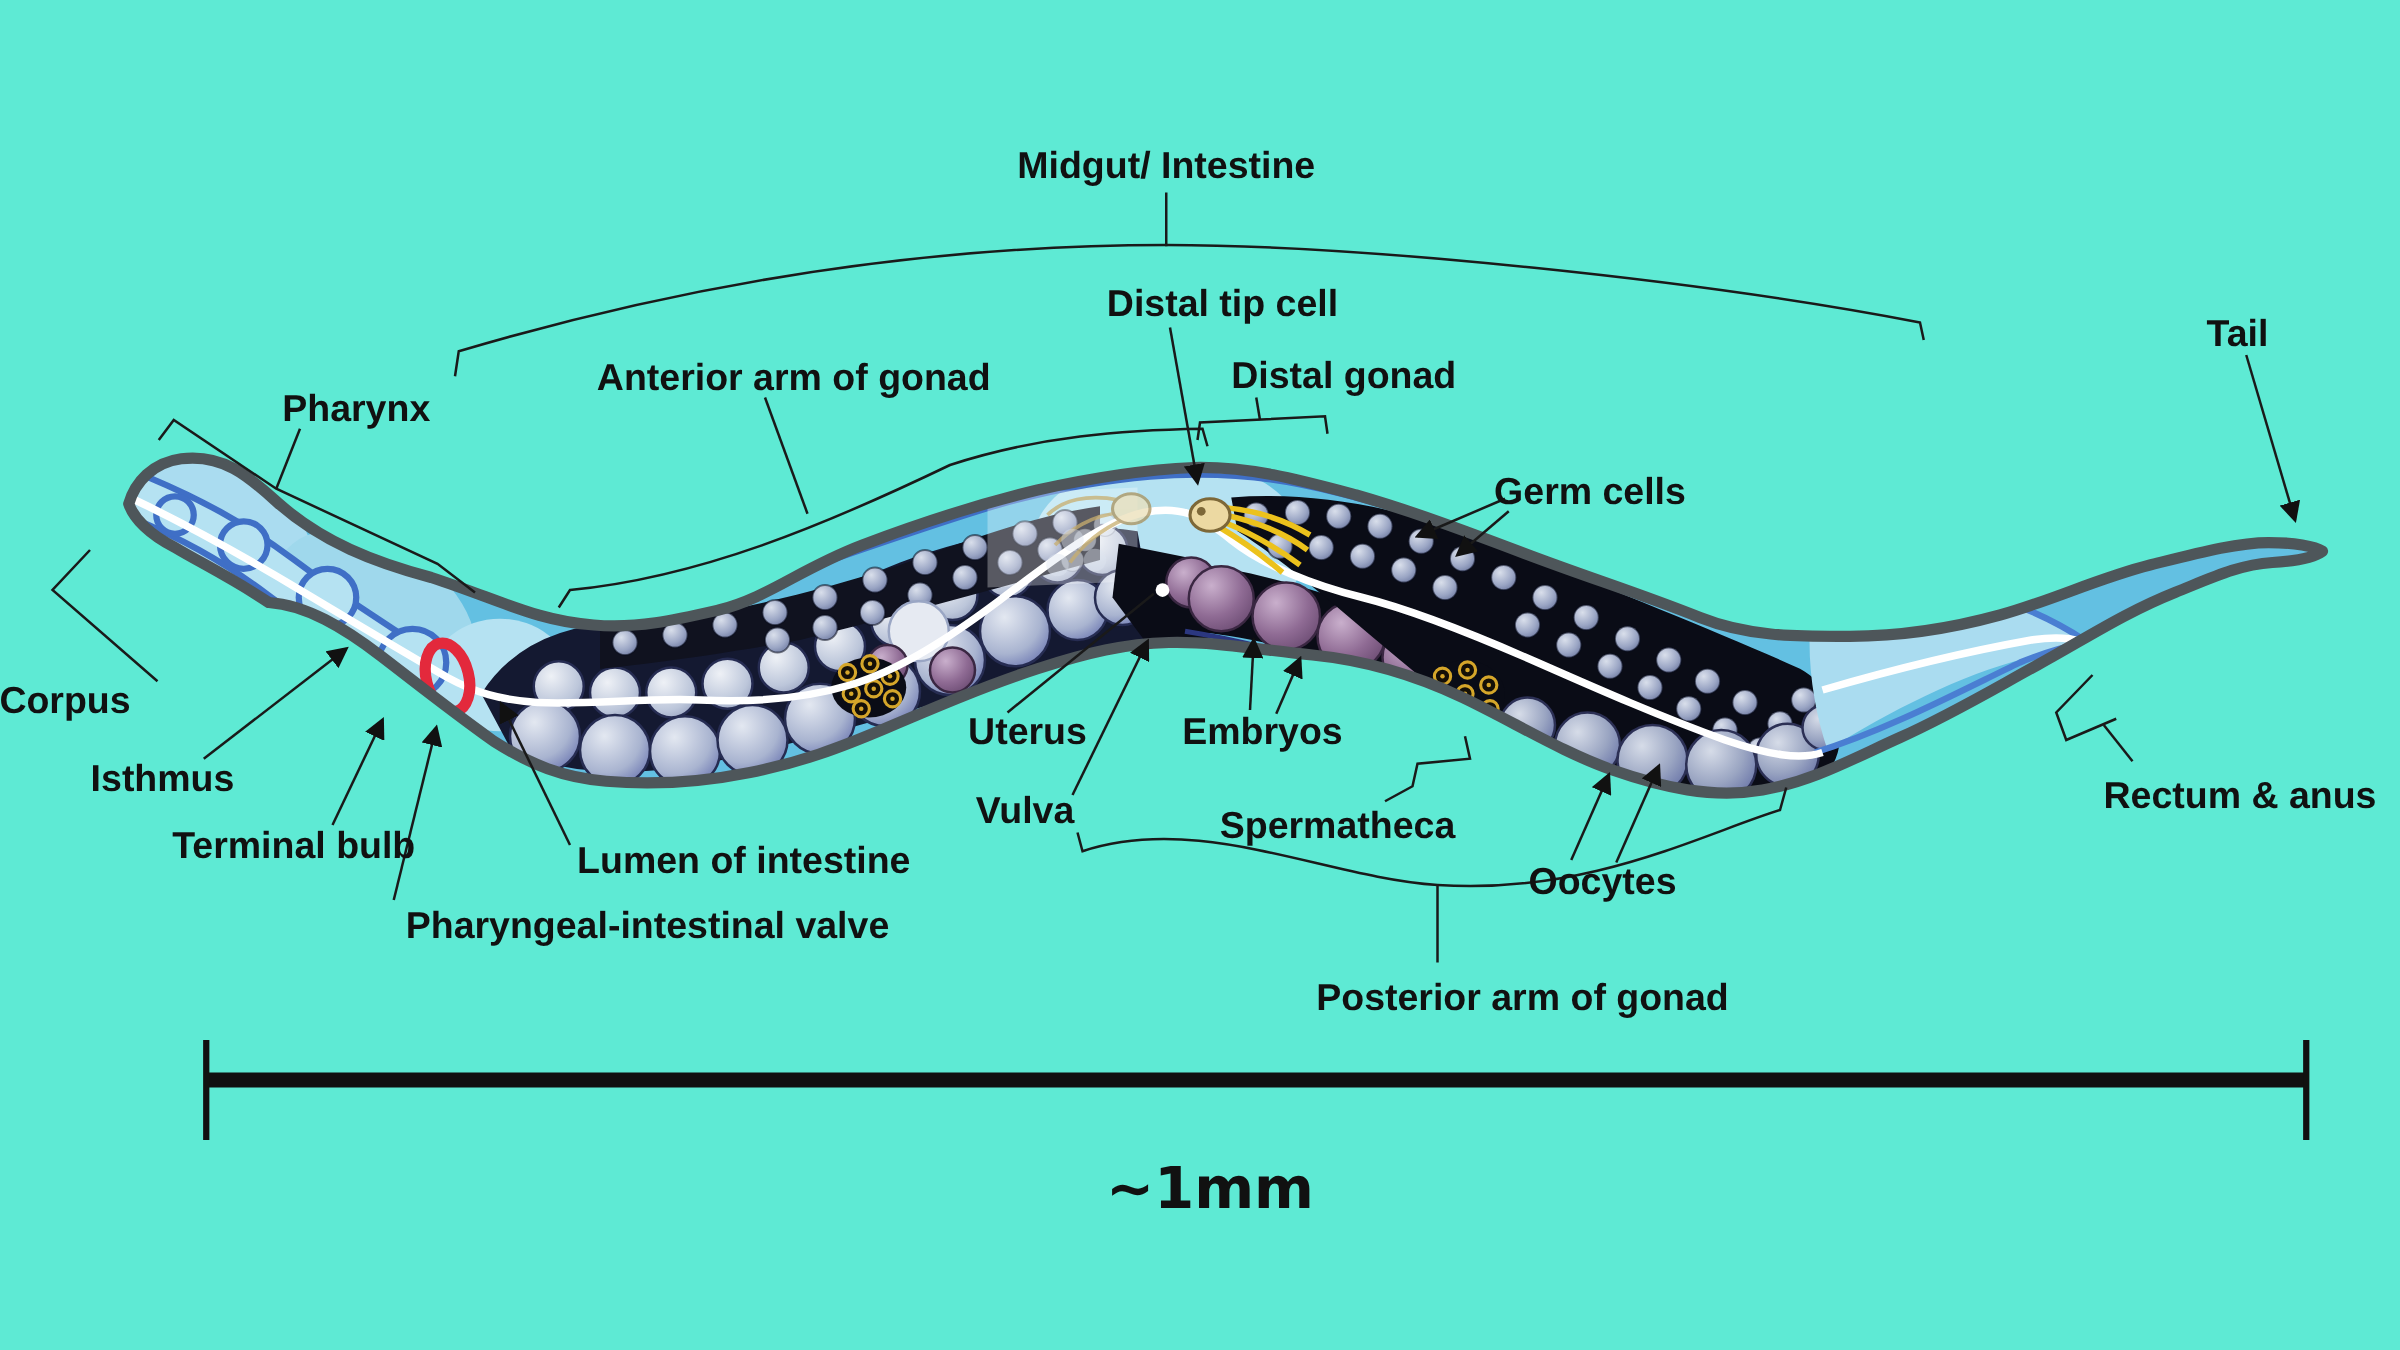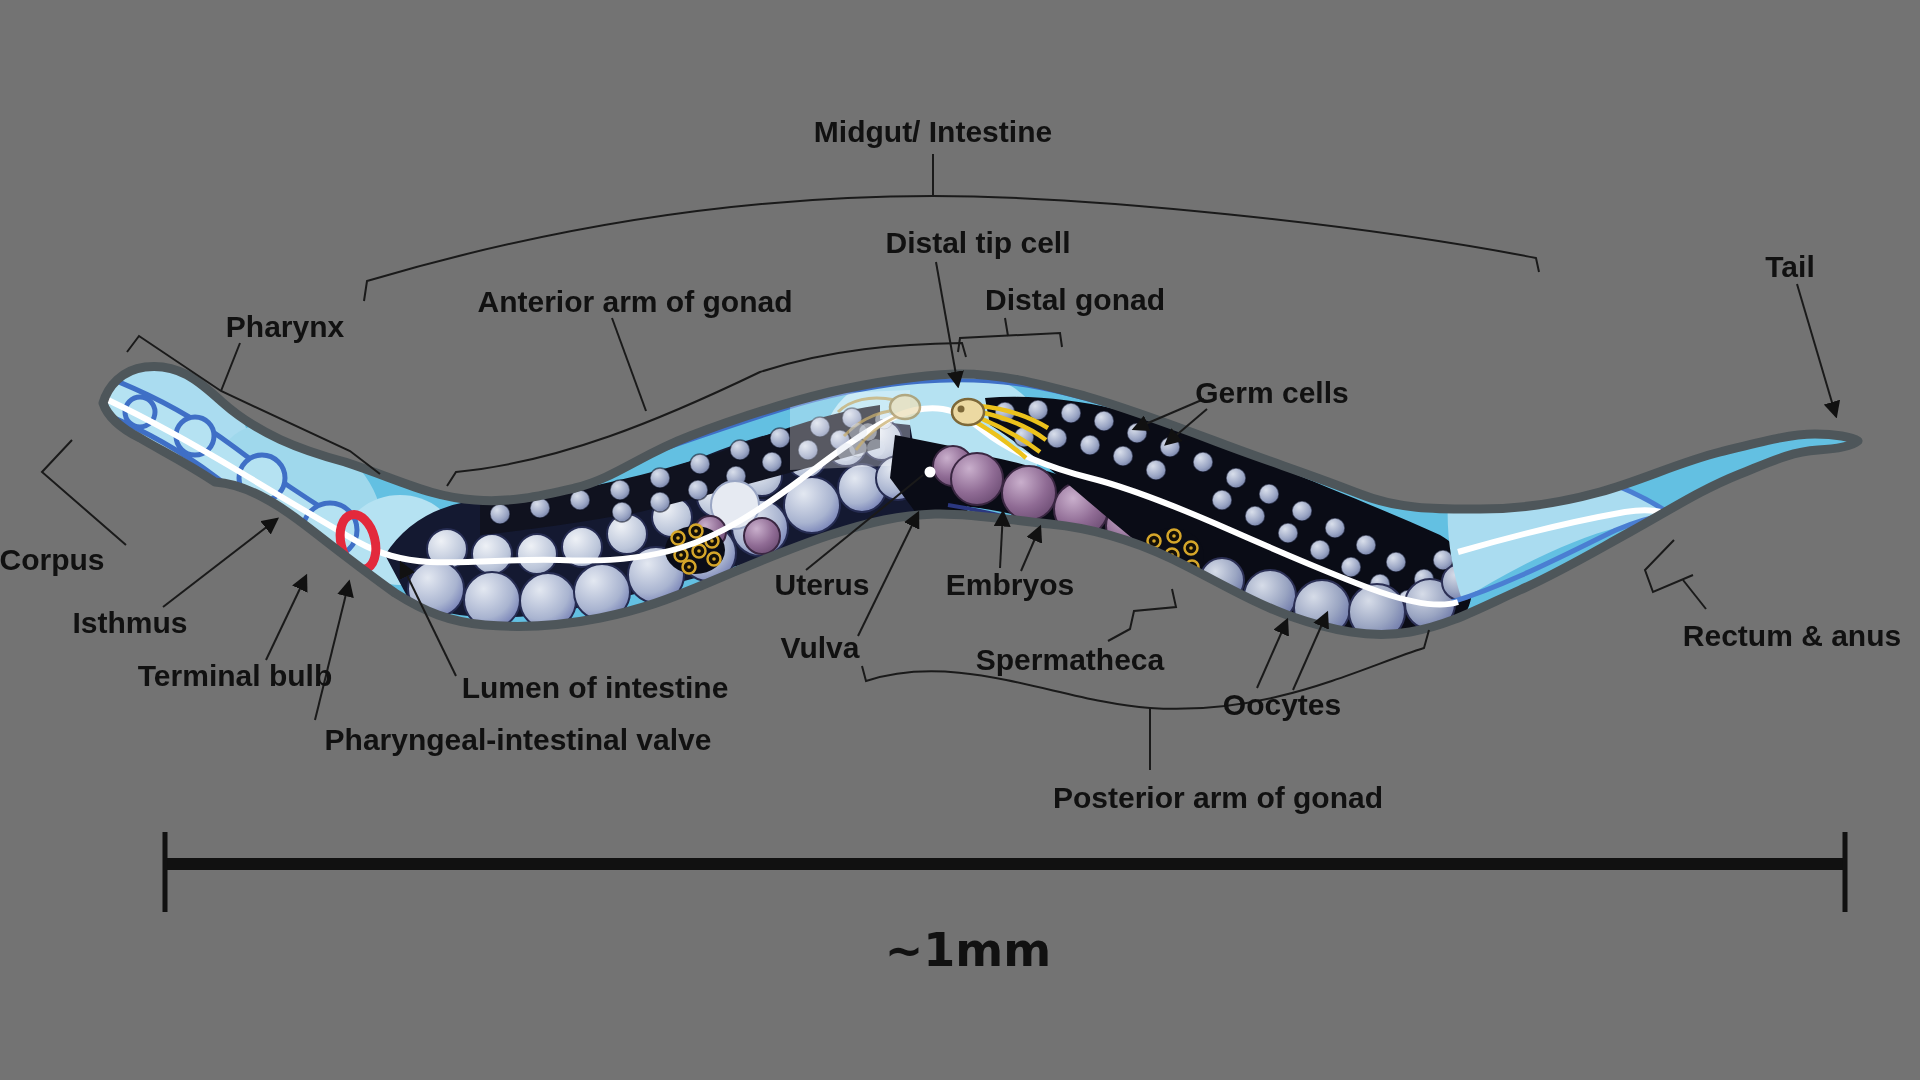--- a/index.html
+++ b/index.html
@@ -1,16 +1,16 @@
 <!DOCTYPE html>
 <html><head>
 <meta charset="utf-8">
 <style>
   html,body{margin:0;padding:0;background:#ffffff;}
-  .stage{position:relative;width:1920px;height:1080px;background:#737373;overflow:hidden;
+  .stage{position:relative;width:1920px;height:1080px;background:#5eead4;overflow:hidden;
          font-family:"Liberation Sans", sans-serif;}
   svg{display:block;}
   text.lbl{font-family:"Liberation Sans", sans-serif;font-size:30px;font-weight:600;fill:#111111;}
   text.scale{font-family:"DejaVu Sans", sans-serif;font-size:46px;font-weight:600;fill:#111111;}
   .cline{stroke:#1a1a1a;stroke-width:2;fill:none;}
 </style>
 </head>
 <body>
 
 <div class="stage">

